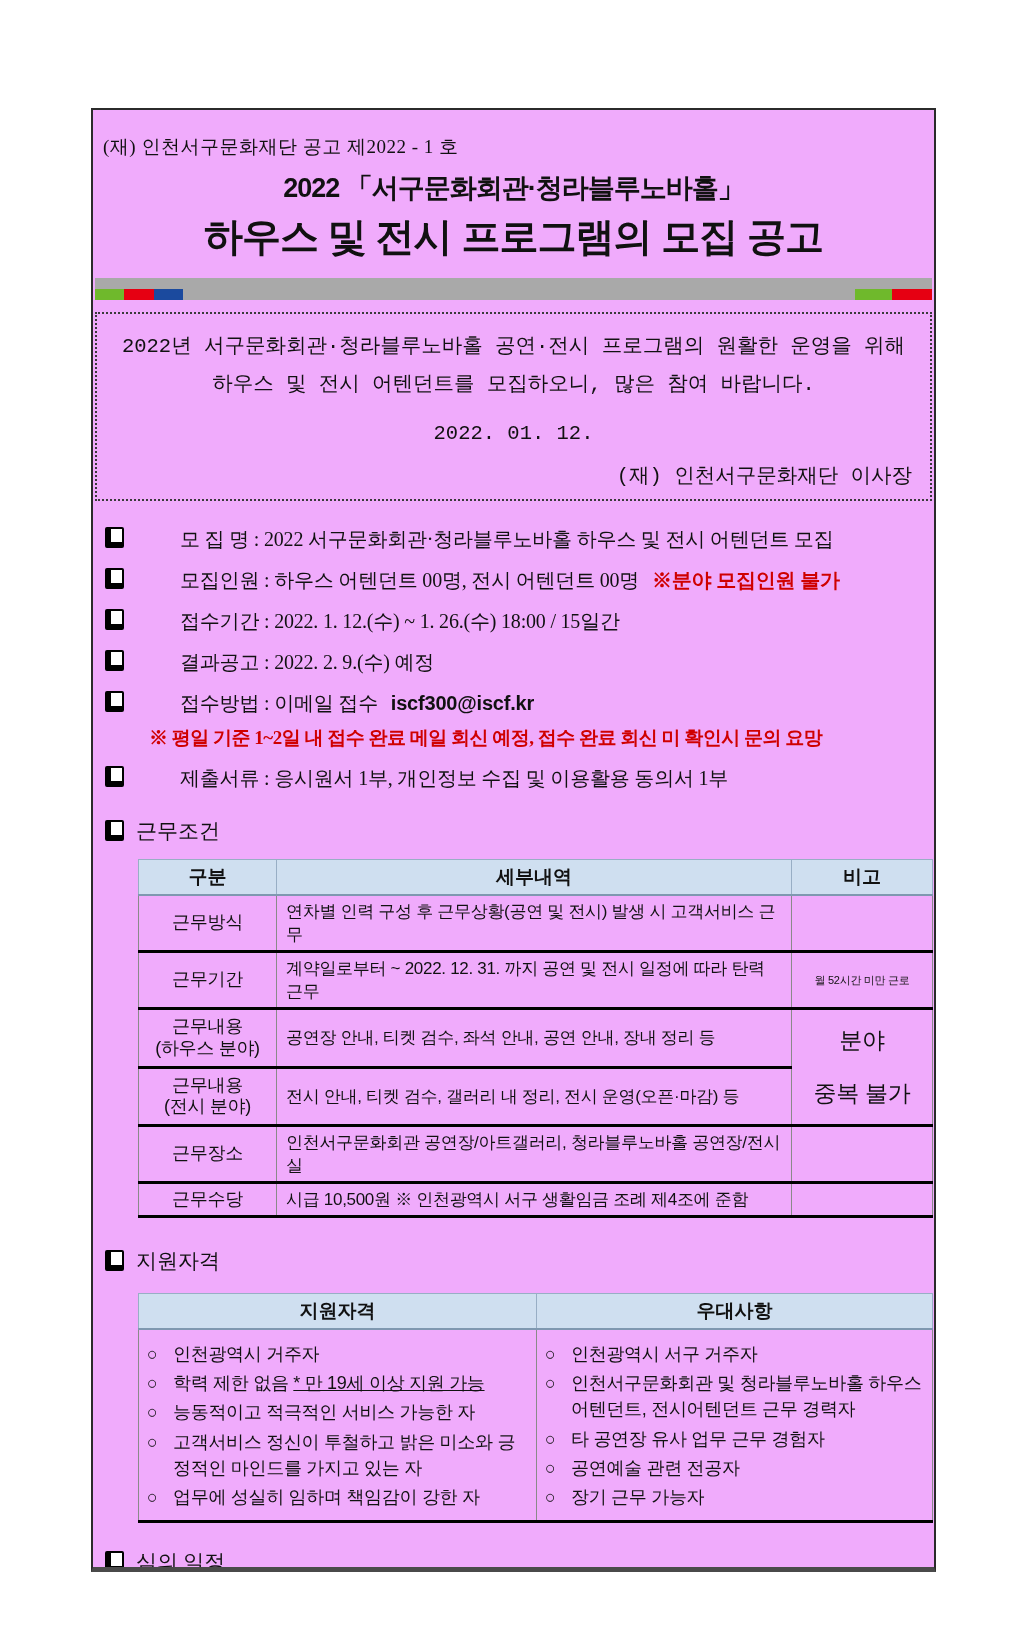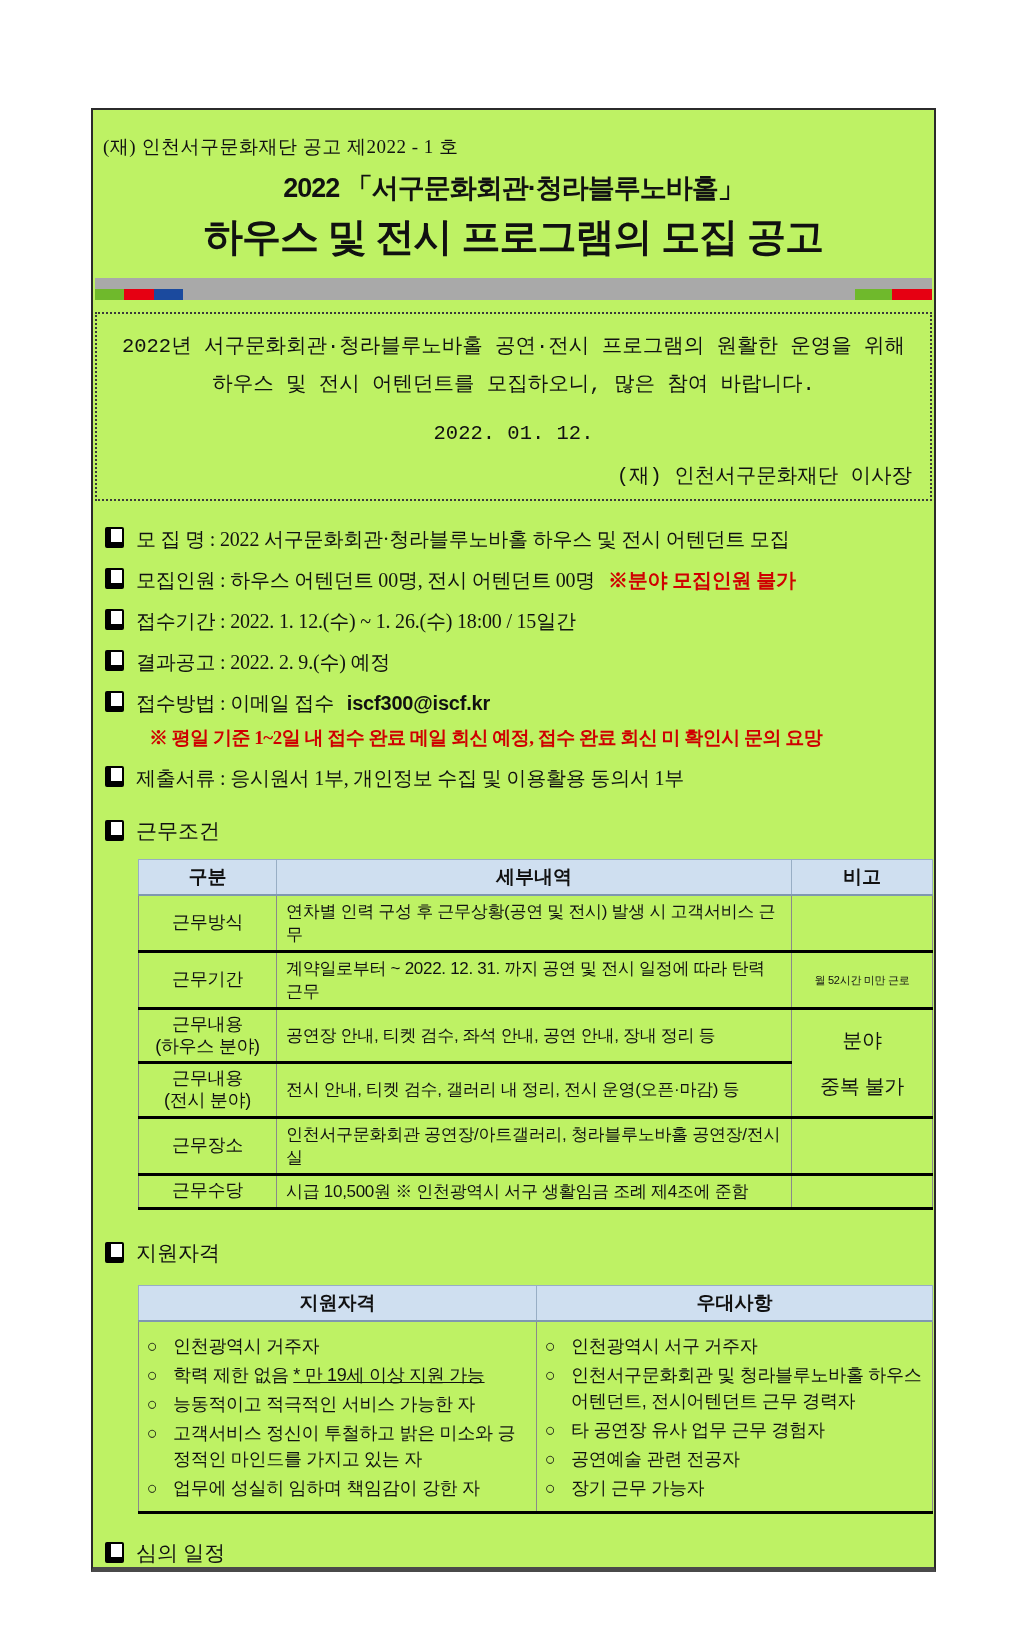--- a/index.html
+++ b/index.html
@@ -4,21 +4,21 @@
 <style>
   html,body{margin:0;padding:0;}
   body{
     width:1024px;height:1651px;background:#ffffff;position:relative;
     font-family:"Liberation Serif", serif;color:#111;
     -webkit-font-smoothing:antialiased;
   }
   .frame{
     position:absolute;left:91px;top:108px;width:845px;height:1464px;
     box-sizing:border-box;border:2px solid #2b2b2b;border-bottom:5px solid #4a4a4a;
-    background:#bef264;overflow:hidden;
+    background:#f0abfc;overflow:hidden;
   }
   .doc-number{margin:24px 0 0 10px;font-size:19px;letter-spacing:0.5px;}
   .subtitle{
     text-align:center;font-size:27px;margin-top:10px;font-weight:600;
     font-family:"Liberation Sans", sans-serif;letter-spacing:-1px;
   }
   .main-title{
     text-align:center;font-size:39px;font-weight:800;margin-top:4px;
     font-family:"Liberation Sans", sans-serif;letter-spacing:-1px;
   }
@@ -31,21 +31,21 @@
   .sq.r-r{right:0;width:40px;}
   .intro-box{
     border:2px dotted #3a3a3a;margin:12px 2px 0 2px;padding:14px 12px 10px 12px;
     font-size:20.5px;font-family:Liberation Mono, monospace;
   }
   .intro-body{text-align:center;line-height:1.85;margin:0 4px;}
   .intro-date{text-align:center;margin-top:18px;}
   .intro-signer{text-align:right;margin-top:16px;padding-right:6px;}
 
   .notice{margin:24px 0 0 12px;font-size:20px;letter-spacing:-0.2px;}
-  .n-item{margin-top:13px;display:flex;align-items:flex-start;line-height:1.4;}
+  .n-item{margin-top:13px;display:flex;align-items:flex-start;line-height:1.4;gap:44px;}
   .cb{
     display:inline-block;box-sizing:border-box;width:19px;height:21px;flex:none;
     border:2px solid #000;border-left-width:6px;border-bottom-width:6px;
     border-radius:2px;margin:2px 12px 0 0;background:#fff;
   }
   .red{color:#cf0000;font-weight:bold;}
   .sub-note{
     margin:8px 0 0 44px;font-size:19px;letter-spacing:-0.5px;white-space:nowrap;
   }
   .email{font-family:"Liberation Sans", sans-serif;font-weight:bold;margin-left:8px;}
@@ -59,21 +59,21 @@
   }
   .tbl td{
     font-size:17px;padding:4px 6px;border-left:1px solid #8a8a8a;border-right:1px solid #8a8a8a;
     border-top:3px solid #000;letter-spacing:-0.3px;
   }
   .tbl tr.first td{border-top:none;}
   td.cat{text-align:center;white-space:pre-line;line-height:1.2;padding:4px 2px;font-size:18px;}
   td.detail{text-align:left;padding-left:9px;}
   td.tall{padding-top:11px;padding-bottom:11px;}
   td.note-cell{text-align:center;font-size:11px;white-space:nowrap;padding:4px 1px;}
-  td.merge-cell{text-align:center;font-size:20px;white-space:pre-line;line-height:2.3;vertical-align:middle;}
+  td.merge-cell{text-align:center;font-size:23px;white-space:pre-line;line-height:2.3;vertical-align:middle;}
 
   .qual td{vertical-align:top;padding:8px 8px 10px 8px;border-top:none;}
   .q-item{display:flex;line-height:1.45;margin-top:3px;font-size:18px;letter-spacing:-0.3px;}
   .q-marker{width:26px;flex:none;}
   .underline{text-decoration:underline;}
 </style>
 </head>
 <body>
 
 <div class="frame">

